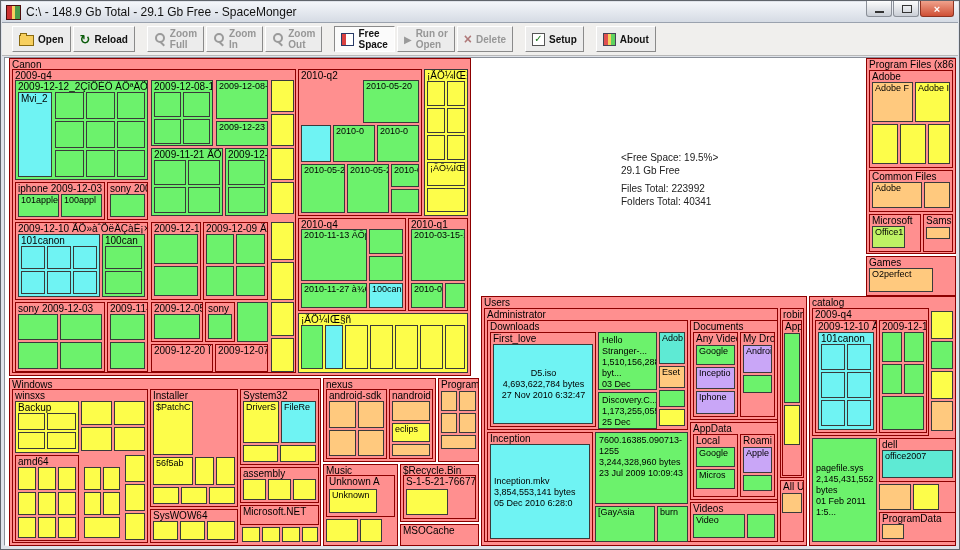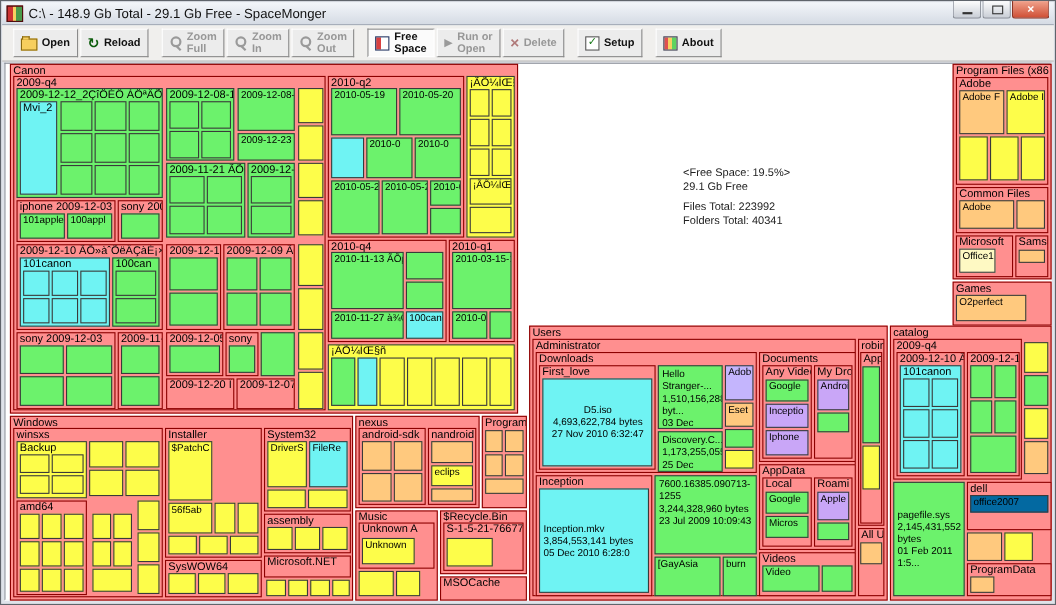--- a/index.html
+++ b/index.html
@@ -283,23 +283,20 @@
         <span class="blk-label">2009-12-20 Ï</span>
       </div>
       <div class="blk folder c-pk" style="left: 214px; top: 343px; width: 53px; height: 28px; background: rgb(255, 143, 143);">
         <span class="blk-label">2009-12-07 ÃÕ»</span>
       </div>
       <div class="blk file c-ye" style="left: 270px; top: 301px; width: 23px; height: 34px; background: rgb(253, 253, 74);"></div>
       <div class="blk file c-ye" style="left: 270px; top: 337px; width: 23px; height: 34px; background: rgb(253, 253, 74);"></div>
       <div class="blk folder c-pk" style="left: 297px; top: 68px; width: 124px; height: 147px; background: rgb(255, 143, 143);">
         <span class="blk-label">2010-q2</span>
       </div>
-      <div class="blk file c-gr" style="left: 300px; top: 79px; width: 60px; height: 43px; background: rgb(108, 242, 108);">
-        <span class="blk-label">2010-05-19</span>
-      </div>
       <div class="blk file c-gr" style="left: 362px; top: 79px; width: 56px; height: 43px; background: rgb(108, 242, 108);">
         <span class="blk-label">2010-05-20</span>
       </div>
       <div class="blk file c-cy" style="left: 300px; top: 124px; width: 30px; height: 37px; background: rgb(111, 243, 243);"></div>
       <div class="blk file c-gr" style="left: 332px; top: 124px; width: 42px; height: 37px; background: rgb(108, 242, 108);">
         <span class="blk-label">2010-0</span>
       </div>
       <div class="blk file c-gr" style="left: 376px; top: 124px; width: 42px; height: 37px; background: rgb(108, 242, 108);">
         <span class="blk-label">2010-0</span>
       </div>
@@ -507,21 +504,21 @@
           <div>27 Nov 2010  6:32:47</div>
         </div>
       </div>
       <div class="blk file c-gr" style="left: 597px; top: 331px; width: 59px; height: 58px; background: rgb(108, 242, 108);">
         <div class="blk-lines vl-top">
           <div>Hello Stranger-...</div>
           <div>1,510,156,288 byt...</div>
           <div>03 Dec 2010 16:...</div>
         </div>
       </div>
-      <div class="blk file c-or" style="left: 658px; top: 331px; width: 26px; height: 32px; background: #c4b5fd;">
+      <div class="blk file c-or" style="left: 658px; top: 331px; width: 26px; height: 32px; background: #5eead4;">
         <span class="blk-label">Adob</span>
       </div>
       <div class="blk file c-or" style="left: 658px; top: 365px; width: 26px; height: 22px; background: rgb(255, 201, 126);">
         <span class="blk-label">Eset</span>
       </div>
       <div class="blk file c-gr" style="left: 658px; top: 389px; width: 26px; height: 17px; background: rgb(108, 242, 108);"></div>
       <div class="blk file c-ye" style="left: 658px; top: 408px; width: 26px; height: 17px; background: rgb(253, 253, 74);"></div>
       <div class="blk file c-gr" style="left: 597px; top: 391px; width: 59px; height: 37px; background: rgb(108, 242, 108);">
         <div class="blk-lines vl-top">
           <div>Discovery.C...</div>
@@ -638,21 +635,21 @@
       <div class="blk file c-gr" style="left: 881px; top: 363px; width: 20px; height: 30px; background: rgb(108, 242, 108);"></div>
       <div class="blk file c-gr" style="left: 903px; top: 363px; width: 20px; height: 30px; background: rgb(108, 242, 108);"></div>
       <div class="blk file c-gr" style="left: 881px; top: 395px; width: 42px; height: 34px; background: rgb(108, 242, 108);"></div>
       <div class="blk file c-ye" style="left: 930px; top: 310px; width: 22px; height: 28px; background: rgb(253, 253, 74);"></div>
       <div class="blk file c-gr" style="left: 930px; top: 340px; width: 22px; height: 28px; background: rgb(108, 242, 108);"></div>
       <div class="blk file c-ye" style="left: 930px; top: 370px; width: 22px; height: 28px; background: rgb(253, 253, 74);"></div>
       <div class="blk file c-or" style="left: 930px; top: 400px; width: 22px; height: 30px; background: rgb(255, 201, 126);"></div>
       <div class="blk folder c-pk" style="left: 878px; top: 437px; width: 77px; height: 44px; background: rgb(255, 143, 143);">
         <span class="blk-label">dell</span>
       </div>
-      <div class="blk file c-ye" style="left: 881px; top: 449px; width: 71px; height: 16px; background: #0369a1;">
+      <div class="blk file c-ye" style="left: 881px; top: 449px; width: 71px; height: 28px; background: #5eead4;">
         <span class="blk-label">office2007</span>
       </div>
       <div class="blk file c-gr" style="left: 811px; top: 437px; width: 65px; height: 104px; background: rgb(108, 242, 108);">
         <div class="blk-lines vl-mid">
           <div>pagefile.sys</div>
           <div>2,145,431,552 bytes</div>
           <div>01 Feb 2011  1:5...</div>
         </div>
       </div>
       <div class="blk file c-or" style="left: 878px; top: 483px; width: 32px; height: 26px; background: rgb(255, 201, 126);"></div>
@@ -679,21 +676,21 @@
       <div class="blk folder c-pk" style="left: 868px; top: 169px; width: 84px; height: 42px; background: rgb(255, 143, 143);">
         <span class="blk-label">Common Files</span>
       </div>
       <div class="blk file c-or" style="left: 871px; top: 181px; width: 50px; height: 26px; background: rgb(255, 201, 126);">
         <span class="blk-label">Adobe</span>
       </div>
       <div class="blk file c-or" style="left: 923px; top: 181px; width: 26px; height: 26px; background: rgb(255, 201, 126);"></div>
       <div class="blk folder c-pk" style="left: 868px; top: 213px; width: 52px; height: 38px; background: rgb(255, 143, 143);">
         <span class="blk-label">Microsoft</span>
       </div>
-      <div class="blk file c-or" style="left: 871px; top: 225px; width: 33px; height: 22px; background: #fef9c3;">
+      <div class="blk file c-or" style="left: 871px; top: 225px; width: 33px; height: 22px; background: #bef264;">
         <span class="blk-label">Office1</span>
       </div>
       <div class="blk folder c-pk" style="left: 922px; top: 213px; width: 30px; height: 38px; background: rgb(255, 143, 143);">
         <span class="blk-label">Samsu</span>
       </div>
       <div class="blk file c-or" style="left: 925px; top: 226px; width: 24px; height: 12px; background: rgb(255, 201, 126);"></div>
       <div class="blk folder c-pk" style="left: 865px; top: 255px; width: 90px; height: 40px; background: rgb(255, 143, 143);">
         <span class="blk-label">Games</span>
       </div>
       <div class="blk file c-or" style="left: 868px; top: 267px; width: 64px; height: 24px; background: rgb(255, 201, 126);">

